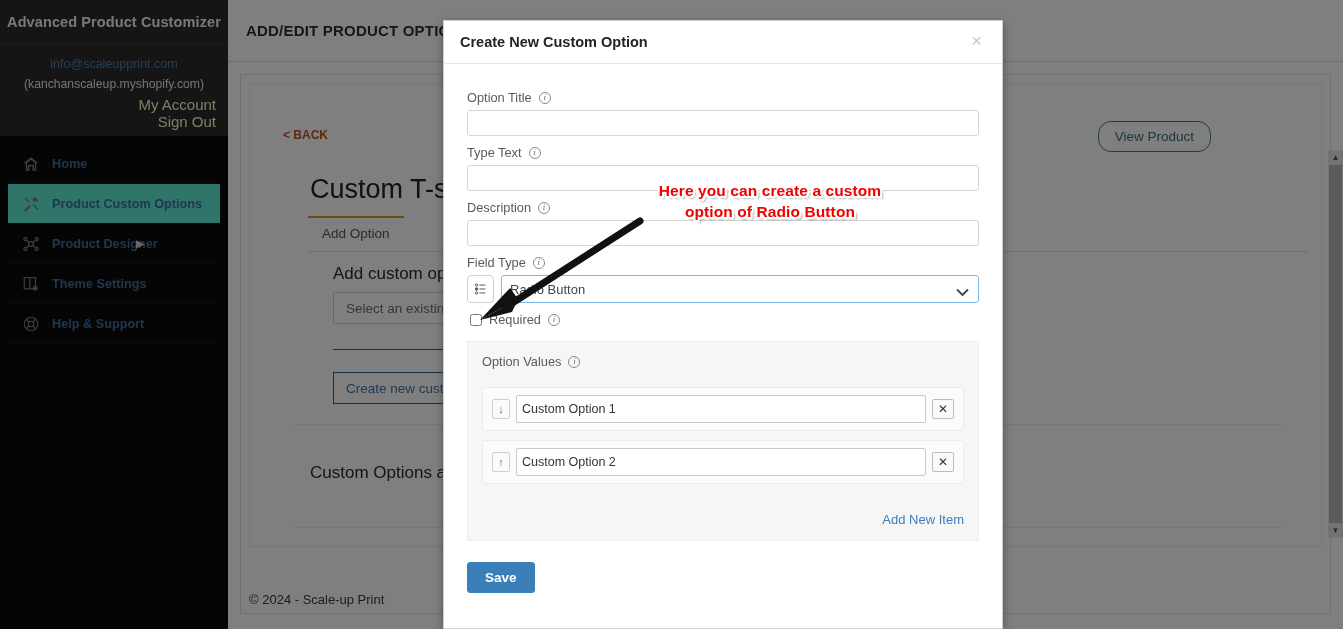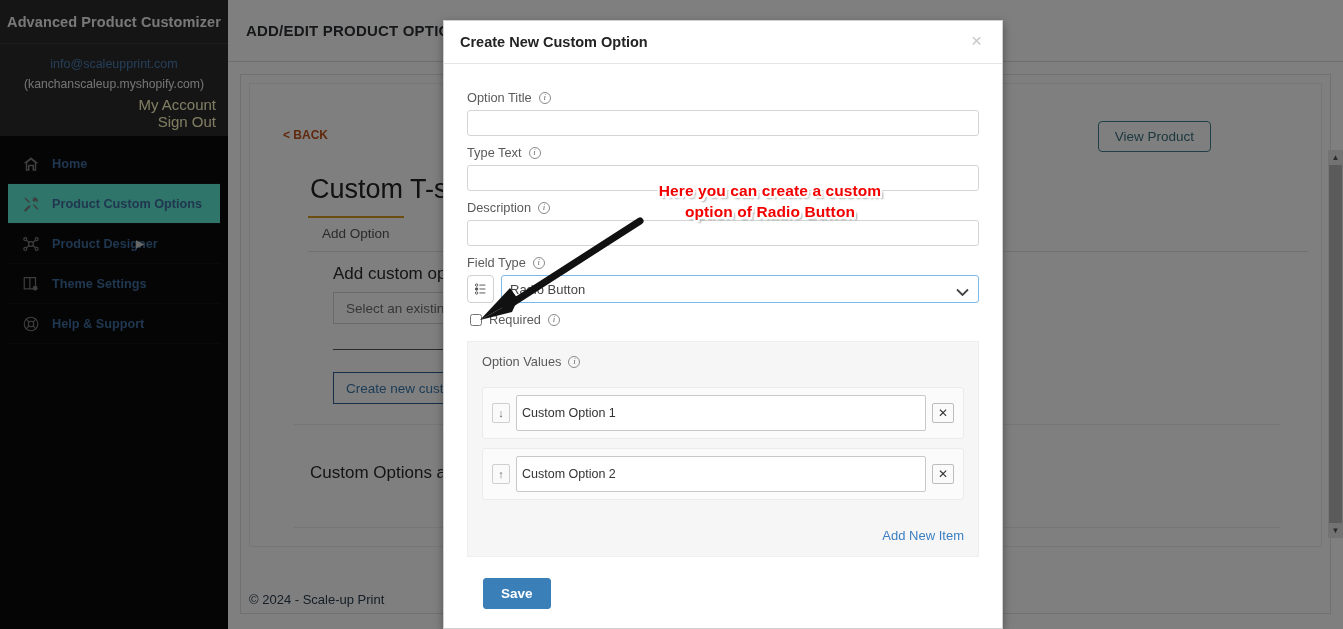--- a/index.html
+++ b/index.html
@@ -60,21 +60,21 @@
     position: relative;
   }
   .inner-card { margin: 8px; border: 1px solid #ececec; height: 464px; position: relative; }
   .backlink {
     position: absolute; left: 33px; top: 44px; color: #c0531b; font-weight: bold;
     font-size: 12px; text-decoration: none;
   }
   .viewproduct {
     position: absolute; right: 110px; top: 37px;
     border: 1px solid #3e7f8c; color: #37707d; background: transparent;
-    padding: 7px 16px; font-size: 13.5px; border-radius: 4px; cursor: pointer;
+    padding: 7px 16px; font-size: 13.5px; border-radius: 13px; cursor: pointer;
   }
   .prodtitle {
     position: absolute; left: 60px; top: 90px; font-size: 27px; color: #222;
   }
   .tabs { position: absolute; left: 58px; top: 132px; display: flex; gap: 28px;
           border-bottom: 1px solid #e2e2e2; width: 1000px; padding-bottom: 0; }
   .tab { padding: 8px 14px 10px 14px; font-size: 13.5px; color: #6b6b6b; cursor: pointer; }
   .tab.active { border-top: 2px solid #d79b1e; color: #555; }
   .tab.bold { font-weight: bold; color: #2b2b2b; }
   .sectitle { position: absolute; left: 83px; top: 180px; font-size: 17px; color: #2b2b2b; }
@@ -172,34 +172,34 @@
     background: #fbfbfb; border: 1px solid #ebebeb; border-radius: 3px;
     display: flex; align-items: center; gap: 6px; padding: 7px 9px; margin-bottom: 9px;
   }
   .movebtn {
     width: 18px; height: 20px; border: 1px solid #cfcfcf; background: #fafafa;
     color: #6a6a6a; font-size: 11px; line-height: 1; cursor: pointer; border-radius: 2px;
     display: flex; align-items: center; justify-content: center; flex: 0 0 auto;
     font-family: "Liberation Sans", sans-serif;
   }
   .valinput {
-    flex: 1 1 auto; height: 36px; border: 1px solid #c9c9c9; border-radius: 2px;
+    flex: 1 1 auto; height: 28px; border: 1px solid #c9c9c9; border-radius: 2px;
     font-size: 12.5px; padding: 0 5px; color: #333; background: #fff;
     font-family: "Liberation Sans", sans-serif;
   }
   .delbtn {
     width: 22px; height: 20px; border: 1px solid #bdbdbd; background: #fafafa;
     color: #333; font-size: 12px; cursor: pointer; border-radius: 2px;
     display: flex; align-items: center; justify-content: center; flex: 0 0 auto;
     font-family: "Liberation Sans", sans-serif;
   }
   .addnew { text-align: right; margin-top: 26px; }
   .addnew a { color: #3a7fc1; font-size: 13px; text-decoration: none; cursor: pointer; }
   .savebtn {
-    margin: 21px 0 0 16px; background: #3b7fb8; border: 1px solid #3b7fb8; color: #fff;
+    margin: 21px 0 0 0; background: #3b7fb8; border: 1px solid #3b7fb8; color: #fff;
     font-size: 13.5px; font-weight: bold; padding: 7px 17px; border-radius: 3px; cursor: pointer;
     font-family: "Liberation Sans", sans-serif;
   }
 
   
   #annot {
     position: absolute; left: 655px; top: 180px; width: 230px; z-index: 40;
     text-align: center; color: #f20000; font-size: 15.5px; font-weight: bold;
     line-height: 21px; letter-spacing: .1px; pointer-events: none;
     text-shadow:

